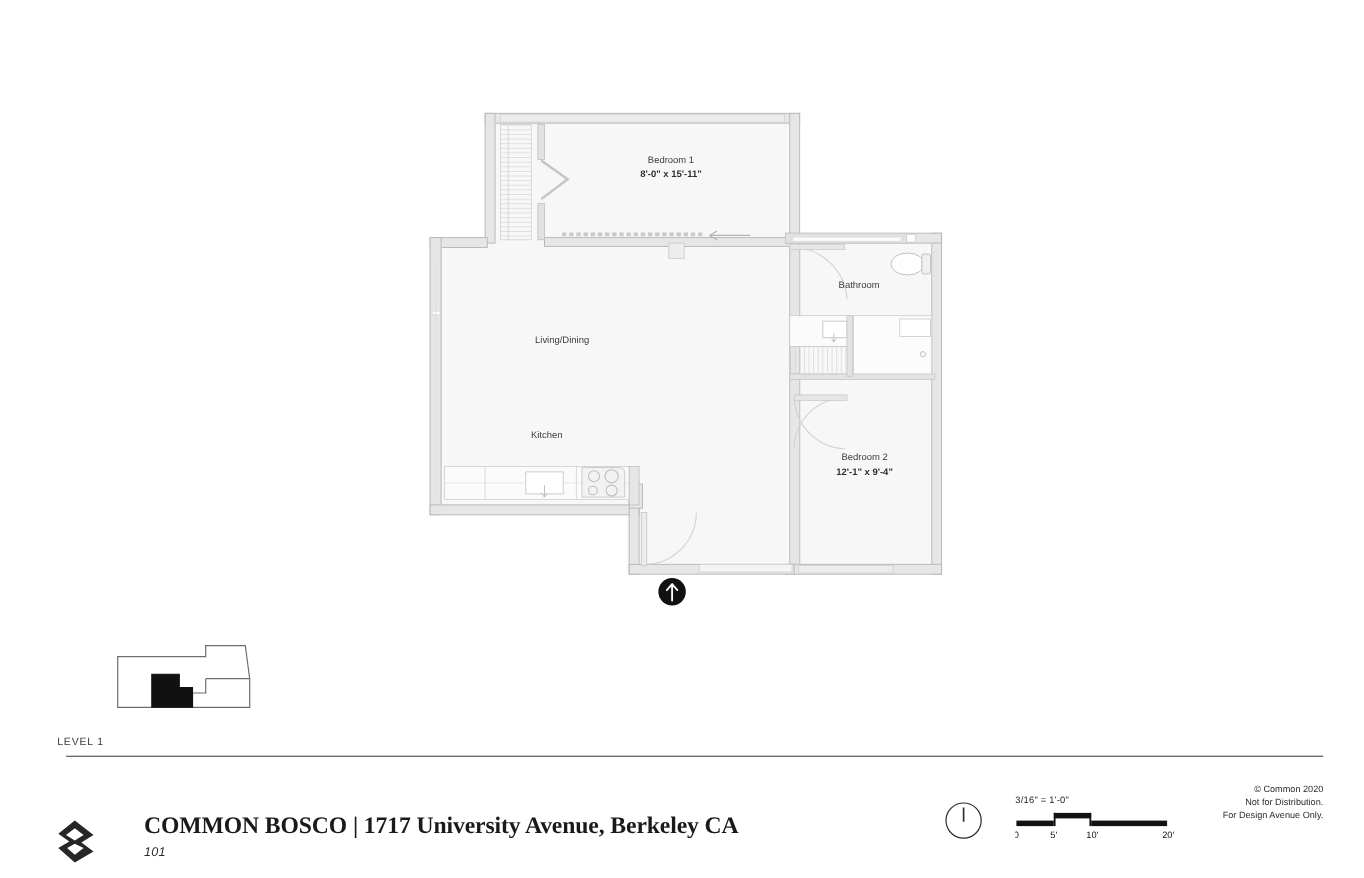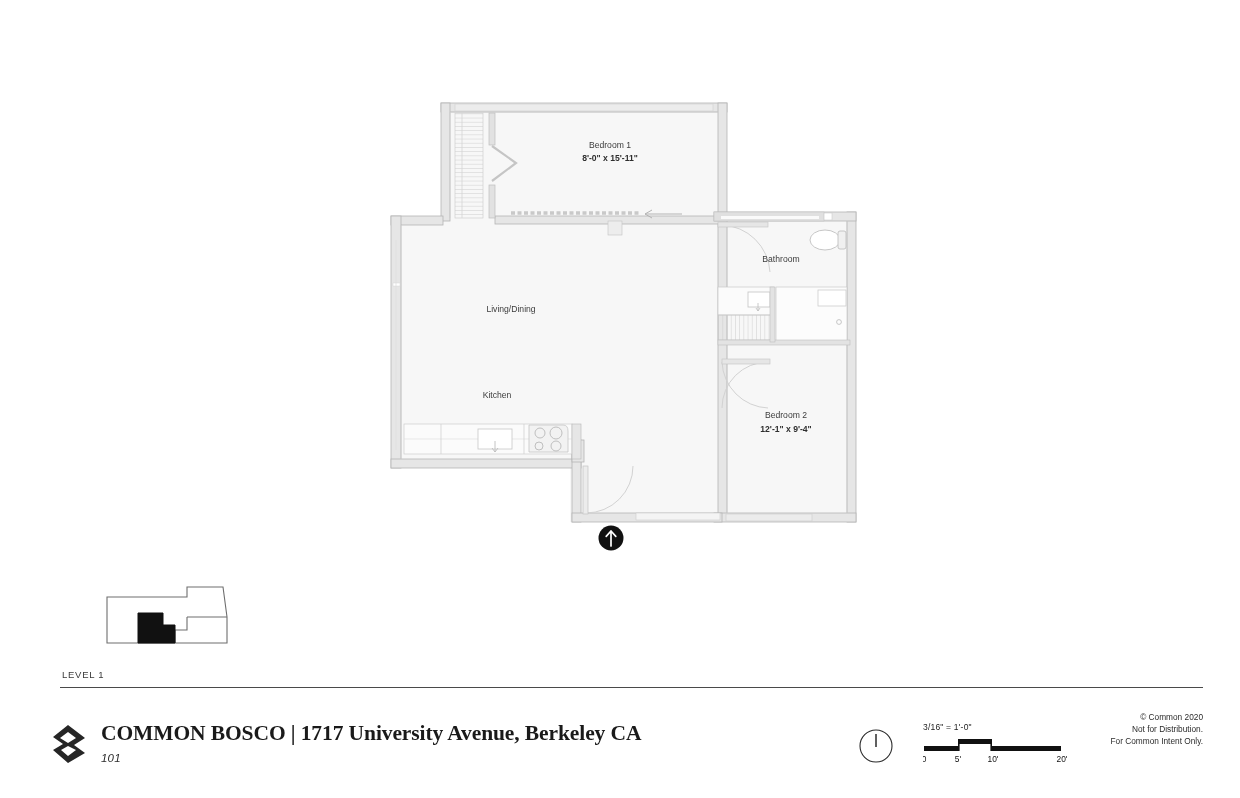--- a/index.html
+++ b/index.html
@@ -35,43 +35,44 @@
   }
   #keyplan-svg {
     position: absolute;
     left: 45px;
     top: 0px;
   }
 
   
   #level-label {
     position: absolute;
-    left: 62px;
+    left: 52px;
     top: 669px;
     font-size: 9.5px;
     letter-spacing: 0.75px;
     color: #3a3a3a;
     font-weight: 400;
   }
   #footer-rule {
     position: absolute;
     left: 60px;
     top: 687px;
     width: 1143px;
     height: 1px;
     background: #4a4a4a;
   }
 
   
   #title-block {
     position: absolute;
     left: 52px;
-    top: 718px;
+    top: 739px;
     display: flex;
-    align-items: flex-end;
+    align-items: flex-start;
+    gap: 30px;
   }
   #common-logo {
     width: 34px;
     height: 40px;
     margin-top: 6px;
     flex: 0 0 auto;
   }
   #title-text-wrap {
     margin-left: 15px;
   }
@@ -376,14 +377,14 @@
     <text x="1" y="27" font-family="Liberation Sans, sans-serif" font-size="8.4" fill="#111" text-anchor="middle">0</text>
     <text x="35" y="27" font-family="Liberation Sans, sans-serif" font-size="8.4" fill="#111" text-anchor="middle">5'</text>
     <text x="70" y="27" font-family="Liberation Sans, sans-serif" font-size="8.4" fill="#111" text-anchor="middle">10'</text>
     <text x="139" y="27" font-family="Liberation Sans, sans-serif" font-size="8.4" fill="#111" text-anchor="middle">20'</text>
   </svg>
 </div>
 
 <div id="copyright-block">
   <div>© Common 2020</div>
   <div>Not for Distribution.</div>
-  <div>For Common Intent Only.</div>
+  <div>For Design Avenue Only.</div>
 </div>
 
 </body></html>

